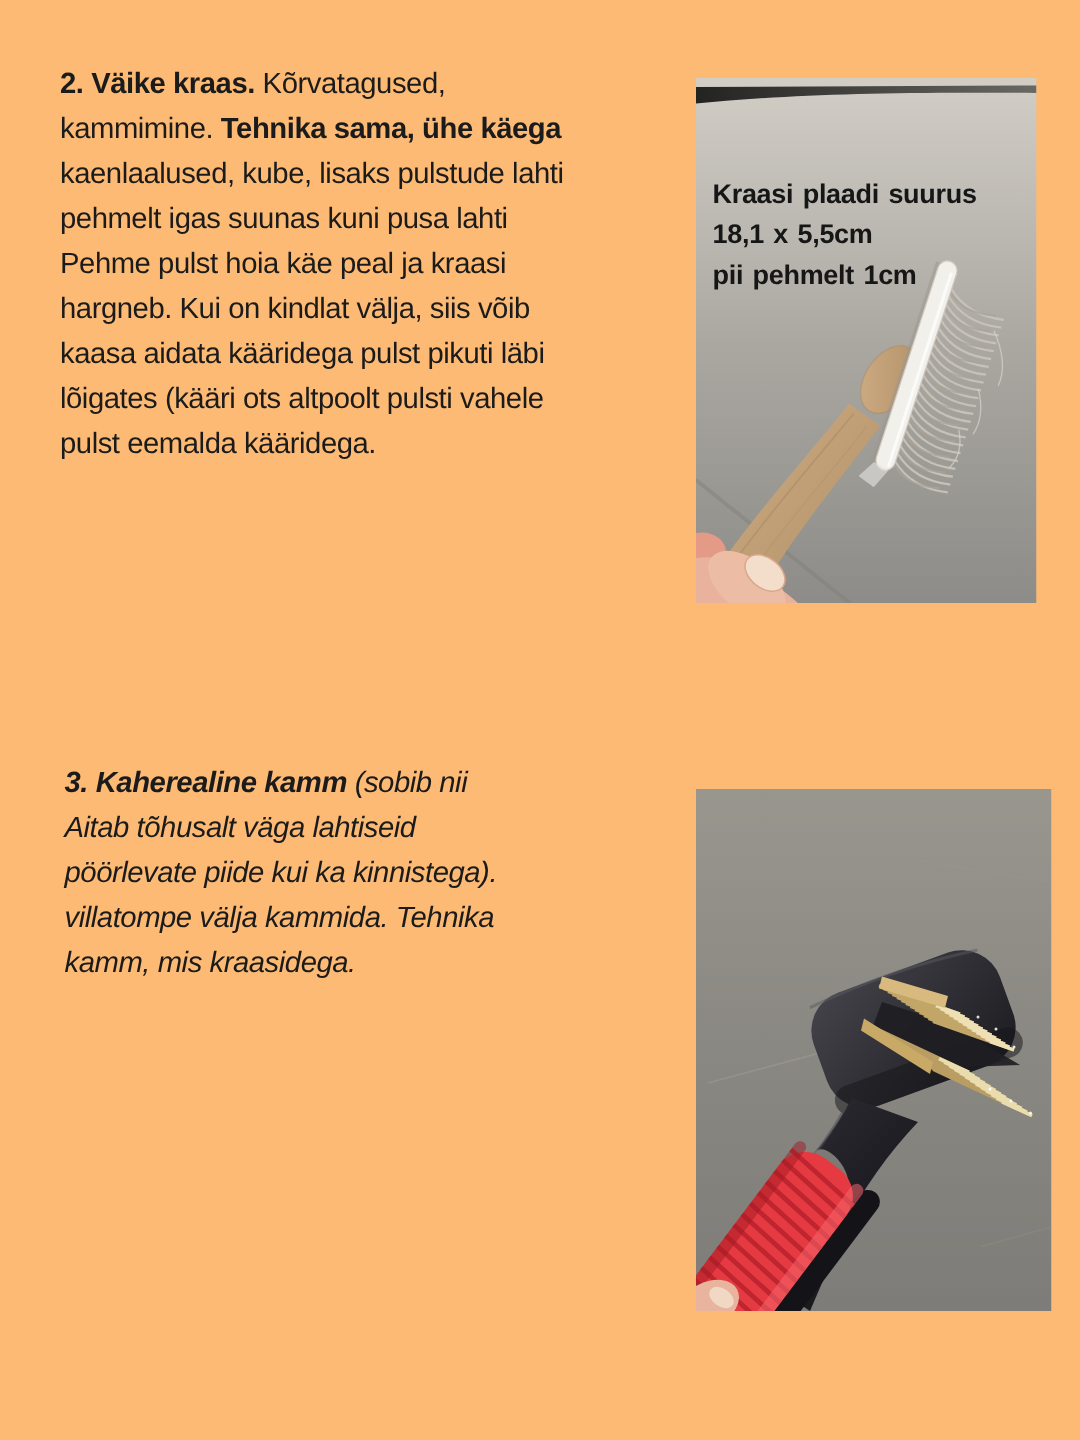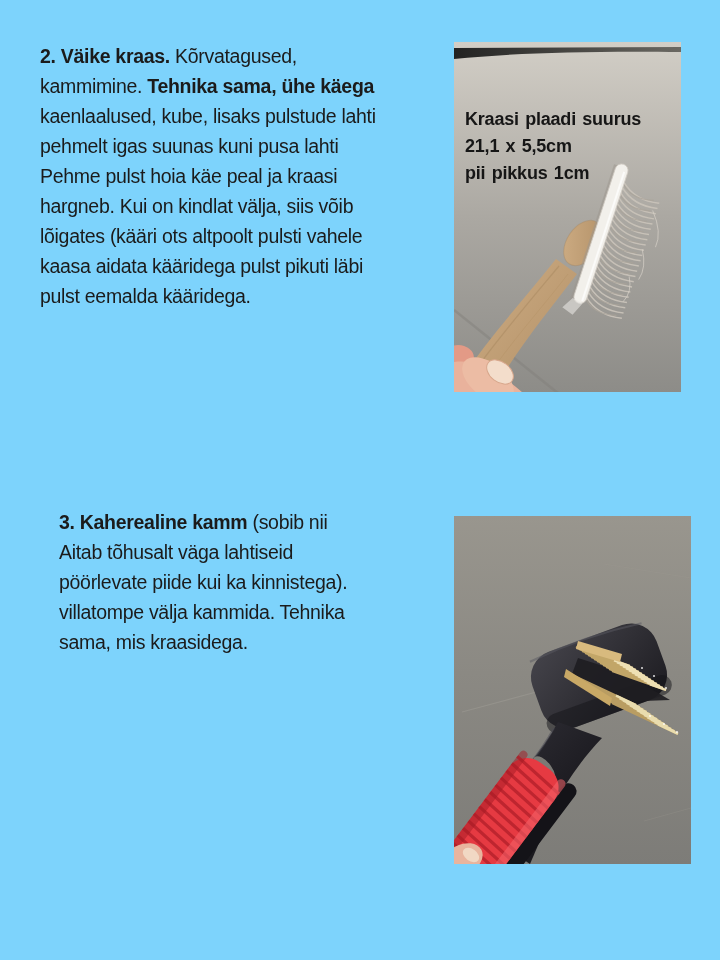--- a/index.html
+++ b/index.html
@@ -1,44 +1,44 @@
 <!DOCTYPE html>
 <html><head>
 <meta charset="utf-8">
 <style>
   html,body{margin:0;padding:0;background:#ffffff;}
-  .slide{position:relative;width:720px;height:960px;background:#7dd3fc;overflow:hidden;
+  .slide{position:relative;width:720px;height:960px;background:#fdba74;overflow:hidden;
          font-family:"Liberation Sans", sans-serif;color:#1b1b1b;}
   .para{position:absolute;font-size:19.5px;line-height:30px;letter-spacing:-0.3px;color:#1b1b1b;}
   .para .tline{white-space:nowrap;height:30px;}
   .para .b{font-weight:bold;}
   .p2{left:40px;top:41px;width:420px;}
-  .p3{left:59px;top:507px;width:400px;}
-  figure.photo{position:absolute;margin:4px;padding:0;}
+  .p3{left:43px;top:507px;width:400px;font-style:italic;}
+  figure.photo{position:absolute;margin:14px;padding:0;}
   .photo1{left:450px;top:38px;width:227px;height:350px;}
   .photo2{left:450px;top:512px;width:237px;height:348px;}
   .photo svg{display:block;width:100%;height:100%;}
   .caption{position:absolute;left:11px;top:64px;font-weight:bold;font-size:18px;line-height:27px;
            letter-spacing:-0.2px;word-spacing:1.5px;color:#161616;}
   .caption div{white-space:nowrap;}
 </style>
 </head>
 <body>
 
 <div class="slide">
 
   <div class="para p2">
       <div class="tline"><span class="b">2. Väike kraas. </span><span>Kõrvatagused,</span></div>
       <div class="tline"><span>kammimine. </span><span class="b">Tehnika sama, ühe käega</span></div>
       <div class="tline"><span>kaenlaalused, kube, lisaks pulstude lahti</span></div>
       <div class="tline"><span>pehmelt igas suunas kuni pusa lahti</span></div>
       <div class="tline"><span>Pehme pulst hoia käe peal ja kraasi</span></div>
       <div class="tline"><span>hargneb. Kui on kindlat välja, siis võib</span></div>
+      <div class="tline"><span>kaasa aidata kääridega pulst pikuti läbi</span></div>
       <div class="tline"><span>lõigates (kääri ots altpoolt pulsti vahele</span></div>
-      <div class="tline"><span>kaasa aidata kääridega pulst pikuti läbi</span></div>
       <div class="tline"><span>pulst eemalda kääridega.</span></div>
     </div>
 
   <figure class="photo photo1">
     <svg viewBox="0 0 227 350">
       <defs>
         <linearGradient id="p1bg" x1="0" y1="0" x2="0" y2="1">
           <stop offset="0" stop-color="#d2cec6"></stop>
           <stop offset="0.5" stop-color="#aba8a2"></stop>
           <stop offset="1" stop-color="#8d8c88"></stop>
@@ -76,31 +76,31 @@
 
       <g>
         <ellipse cx="4" cy="316" rx="16" ry="13" fill="#e39a86"></ellipse>
         <path d="M0,320 C14,318 30,322 44,332 C56,340 64,346 70,352 L0,352 Z" fill="#e9b29c"></path>
         <ellipse cx="34" cy="338" rx="30" ry="17" transform="rotate(38 34 338)" fill="#ecbca4"></ellipse>
         <ellipse cx="46" cy="330" rx="15" ry="10" transform="rotate(38 46 330)" fill="#f3ddcb" stroke="#d8a78c" stroke-width="1"></ellipse>
       </g>
     </svg>
     <div class="caption">
       <div>Kraasi plaadi suurus</div>
-      <div>21,1 x 5,5cm</div>
-      <div>pii pikkus 1cm</div>
+      <div>18,1 x 5,5cm</div>
+      <div>pii pehmelt 1cm</div>
     </div>
   </figure>
 
   <div class="para p3">
       <div class="tline"><span class="b">3. Kaherealine kamm </span><span>(sobib nii</span></div>
       <div class="tline"><span>Aitab tõhusalt väga lahtiseid</span></div>
       <div class="tline"><span>pöörlevate piide kui ka kinnistega).</span></div>
       <div class="tline"><span>villatompe välja kammida. Tehnika</span></div>
-      <div class="tline"><span>sama, mis kraasidega.</span></div>
+      <div class="tline"><span>kamm, mis kraasidega.</span></div>
     </div>
 
   <figure class="photo photo2">
     <svg viewBox="0 0 237 348">
       <defs>
         <linearGradient id="p2bg" x1="0" y1="0" x2="0" y2="1">
           <stop offset="0" stop-color="#99968e"></stop>
           <stop offset="0.45" stop-color="#8b8983"></stop>
           <stop offset="1" stop-color="#7d7c78"></stop>
         </linearGradient>

